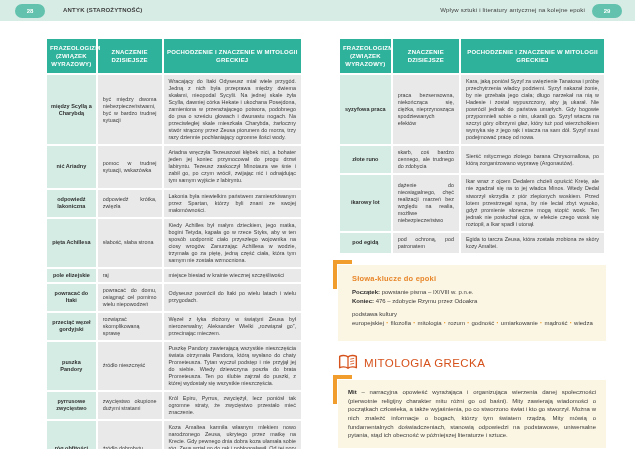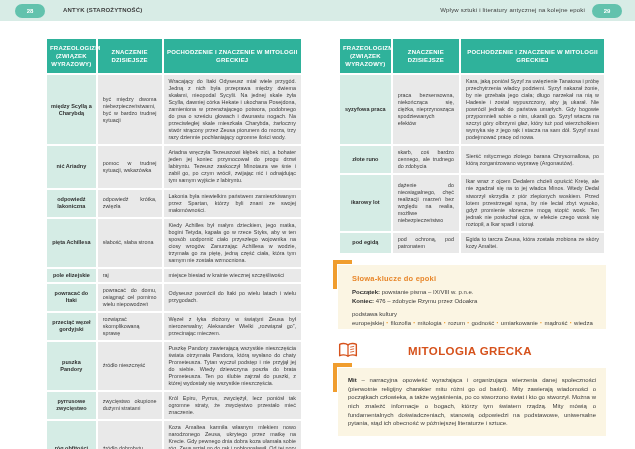--- a/index.html
+++ b/index.html
@@ -29,30 +29,30 @@
   col.w1{width:19.5%}col.w2{width:25.5%}col.w3{width:55%}
   .ftable th{
     background:#2fb29b;color:#ffffff;font-size:6px;line-height:1.35;font-weight:bold;
     padding:5px 3px;text-align:center;vertical-align:middle;letter-spacing:.2px;
   }
   .ftable td{font-size:5.4px;line-height:1.3;padding:3px 5px;vertical-align:middle;}
   .ftable td.c1{background:#d5ece5;font-weight:bold;text-align:center;color:#2e2e2e;font-size:5.5px;padding:3px 4px;}
   .ftable td.c2{background:#e9e9e9;text-align:justify;}
   .ftable td.c3{background:#e9e9e9;text-align:justify;}
   
-  .kwbox{margin-top:10px;background:#fbf5e3;padding:8px 12px 0 14px;position:relative;font-size:6px;line-height:1.5;}
+  .kwbox{margin-top:10px;background:#fbf5e3;padding:8px 12px 12px 14px;position:relative;font-size:6px;line-height:1.5;}
   .bracket{position:absolute;left:-5px;top:-5px;width:15px;height:25px;
     border-left:4px solid #f09d2e;border-top:4px solid #f09d2e;}
   .kwtitle{color:#e8872b;font-weight:bold;font-size:7.5px;margin-bottom:4px;letter-spacing:.2px;}
   .kwline b{color:#2e2e2e;}
   .kwtags{margin-top:4px;line-height:1.6;}
   .kw-sep{color:#f09d2e;font-size:4.5px;margin:0 2.5px;vertical-align:1px;}
   
   .secheading{margin-top:13px;display:flex;align-items:center;gap:6px;}
-  .sectitle{font-size:11.5px;font-weight:bold;color:#d6521c;letter-spacing:.4px;margin-left:44px;}
+  .sectitle{font-size:11.5px;font-weight:normal;color:#d6521c;letter-spacing:.4px;}
   .bookicon{display:inline-flex;}
   
   .mythbox{margin-top:9px;background:#fbf5e3;padding:8px 10px;position:relative;}
   .mythtext{margin:0;font-size:6px;line-height:1.45;text-align:justify;}
   .mythtext b{color:#2e2e2e;}
 </style>
 </head>
 <body>
 
 <div class="topbar">

